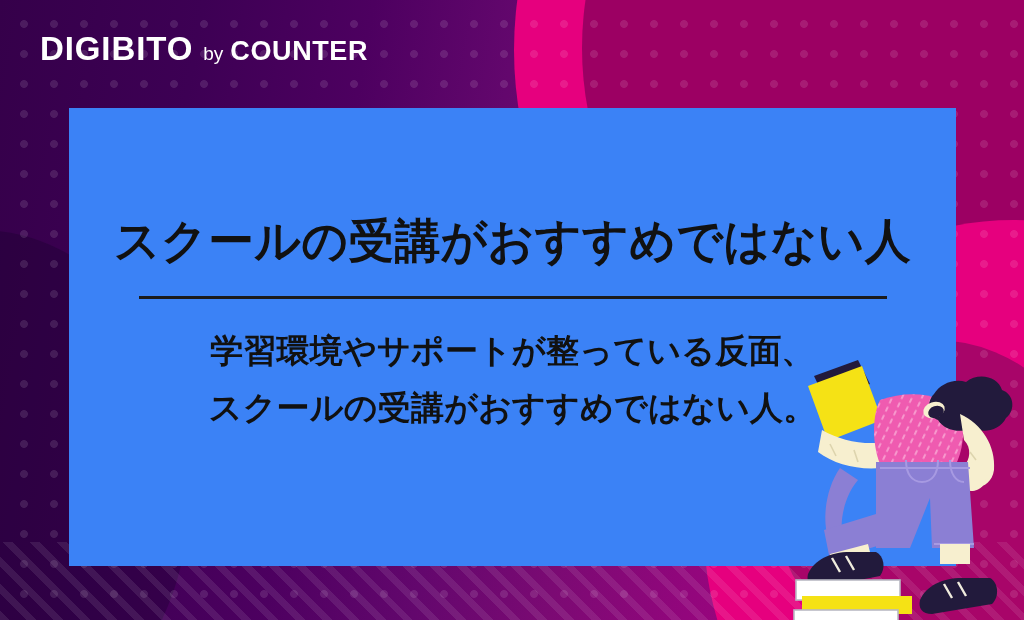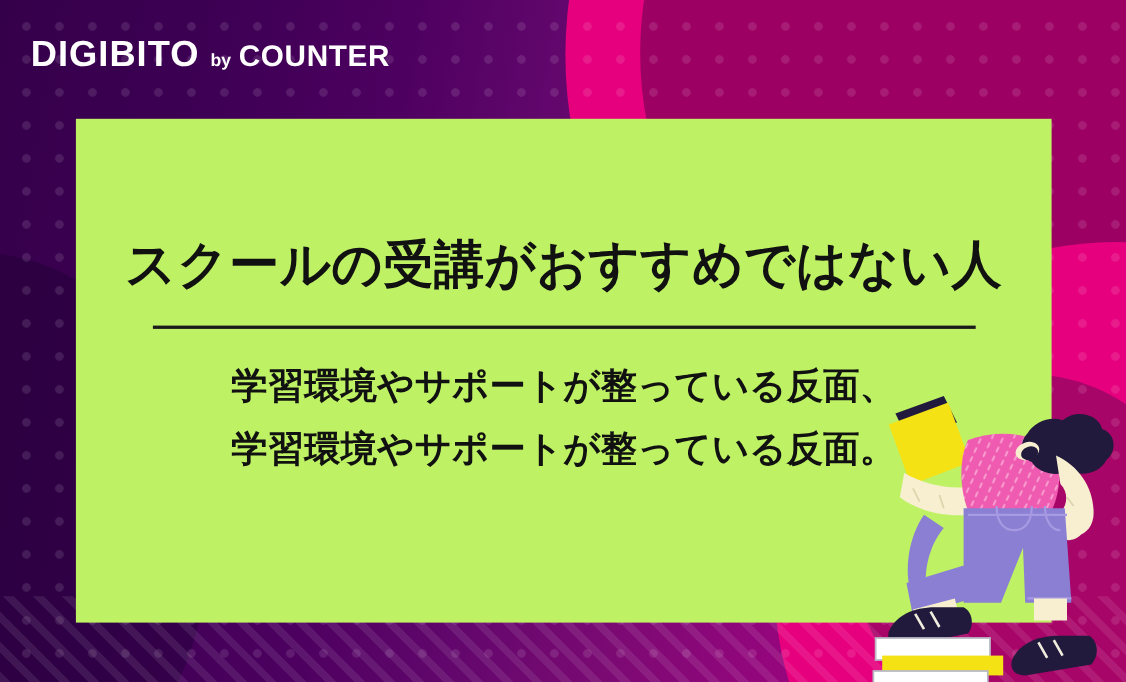--- a/index.html
+++ b/index.html
@@ -104,44 +104,45 @@
     gap: 10px;
     color: #ffffff;
     white-space: nowrap;
     z-index: 8;
   }
   .logo-main {
     font-size: 33px;
     font-weight: 800;
     letter-spacing: 0.9px;
     line-height: 1;
+    margin-left: 12px;
   }
   .logo-by {
-    font-size: 16px;
-    font-weight: 700;
+    font-size: 19px;
+    font-weight: 400;
     letter-spacing: 0px;
     line-height: 1;
   }
   .logo-sub {
     font-size: 27px;
     font-weight: 800;
     letter-spacing: 0.6px;
     line-height: 1;
     margin-left: -3px;
     text-align: center;
   }
 
   
   .card {
     position: absolute;
     left: 69px;
     top: 108px;
     width: 887px;
     height: 458px;
-    background: #bef264;
+    background: #3b82f6;
     z-index: 5;
   }
 
   .card-inner {
     position: absolute;
     left: 0;
     right: 0;
     top: 106px;
     text-align: center;
   }
@@ -208,21 +209,21 @@
     <span class="logo-by">by</span>
     <span class="logo-sub">COUNTER</span>
   </div>
 
   <div class="card">
     <div class="card-inner">
       <h1 class="headline">スクールの受講がおすすめではない人</h1>
       <hr class="divider">
       <p class="subline">
         <span>学習環境やサポートが整っている反面、</span>
-        <span>学習環境やサポートが整っている反面。</span>
+        <span>スクールの受講がおすすめではない人。</span>
       </p>
     </div>
   </div>
 
   <div class="illustration">
     <svg viewBox="0 0 240 272" width="240" height="272" xmlns="http://www.w3.org/2000/svg" aria-hidden="true">
       <defs>
         <pattern id="topDots" width="9" height="9" patternUnits="userSpaceOnUse" patternTransform="rotate(25)">
           <path d="M2 1 L2 5" stroke="#f9a7d4" stroke-width="1.6" stroke-linecap="round"></path>
         </pattern>

